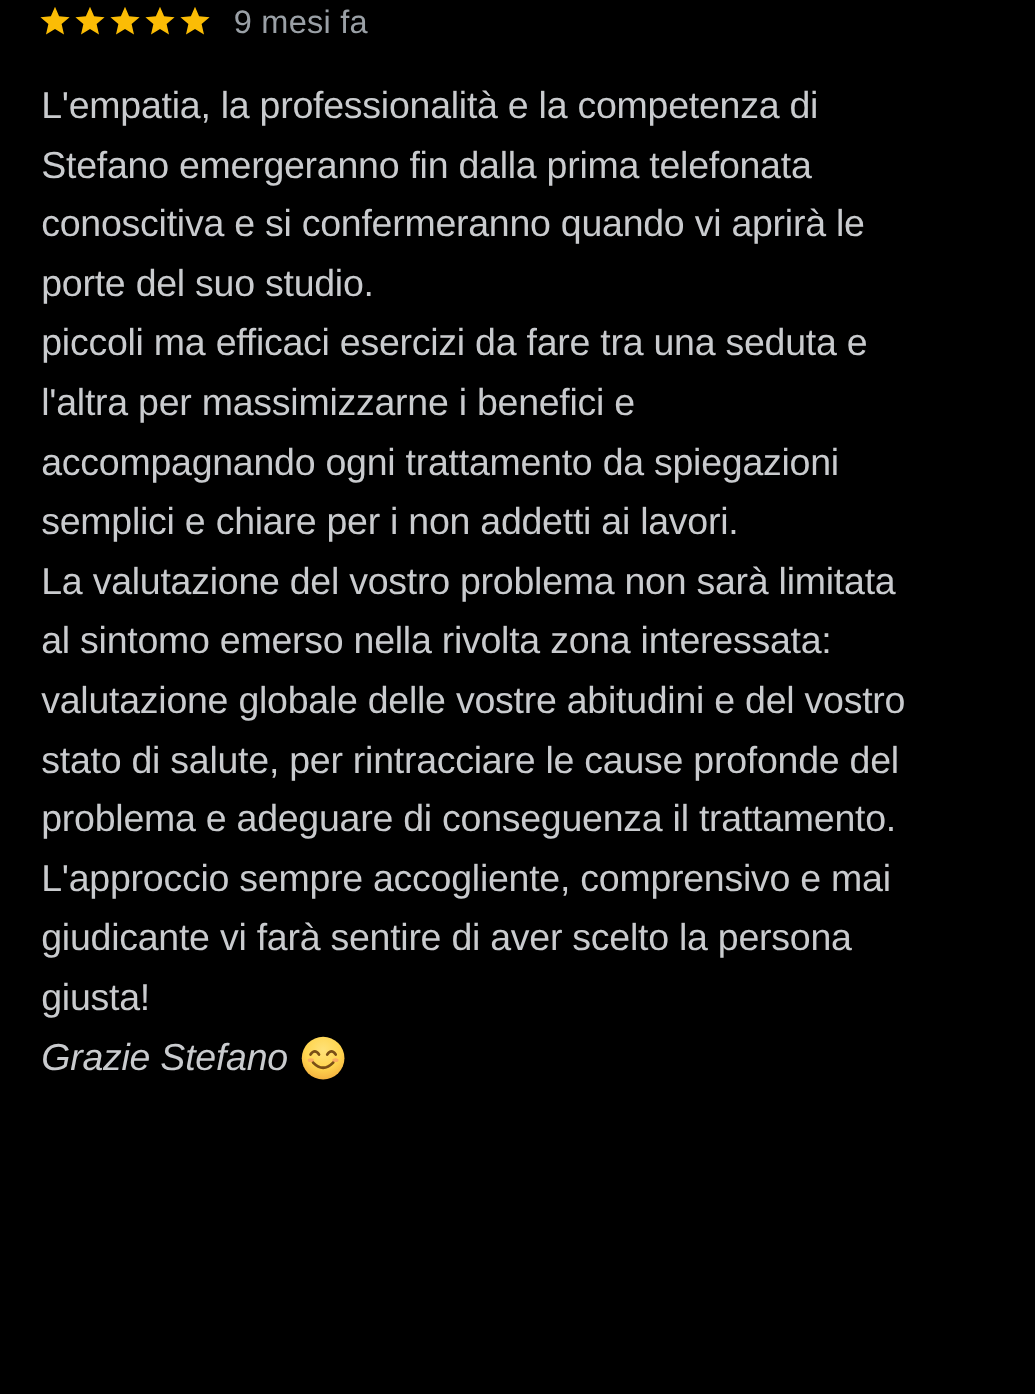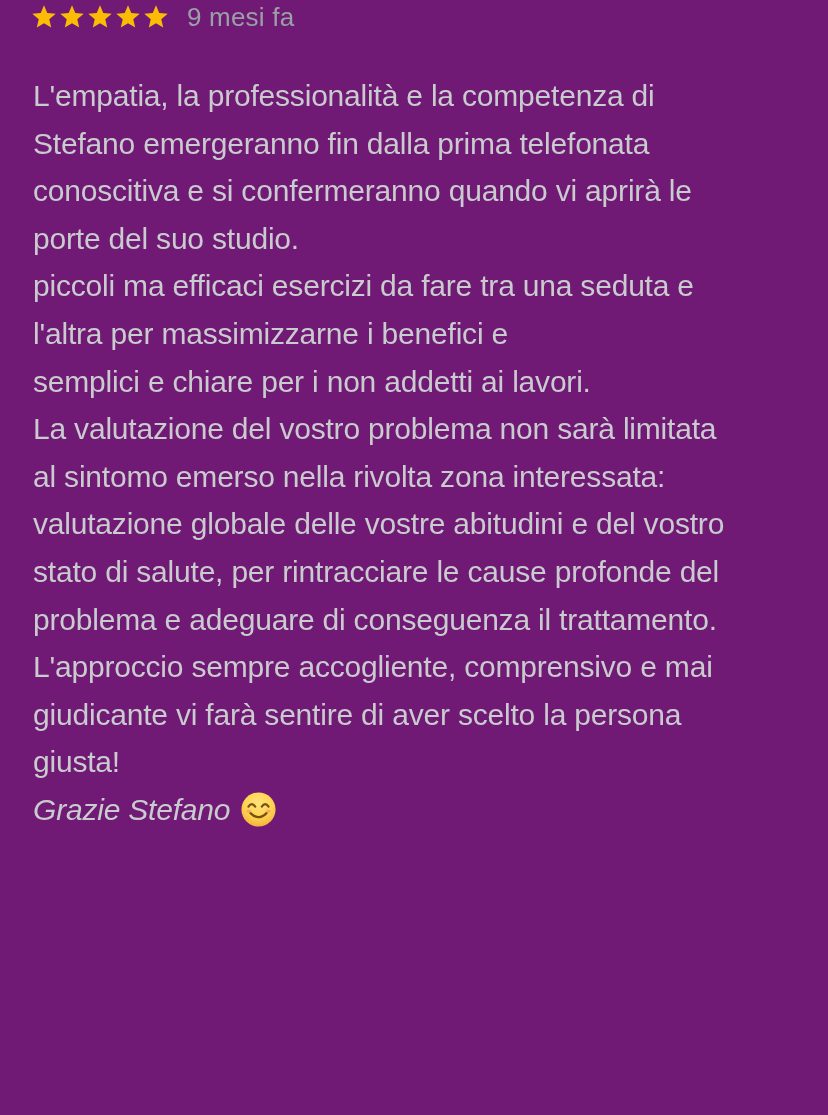--- a/index.html
+++ b/index.html
@@ -6,21 +6,21 @@
   html, body {
     width: 828px;
     height: 1115px;
     overflow: hidden;
     background: #1e1f20;
     font-family: "Liberation Sans", sans-serif;
   }
   .review-card {
     width: 828px;
     height: 1115px;
-    background: #701a75;
+    background: #000000;
     padding: 2px 28px 0 30px;
   }
   .rating-row {
     display: flex;
     align-items: center;
     height: 30px;
   }
   .stars {
     display: flex;
     align-items: center;
@@ -32,21 +32,21 @@
     display: block;
   }
   .time-ago {
     margin-left: 17px;
     font-size: 26px;
     color: #9aa0a6;
     letter-spacing: 0.2px;
     line-height: 30px;
   }
   .review-text {
-    margin-top: 40px;
+    margin-top: 29px;
     margin-left: 3px;
     color: #c9cbce;
     font-size: 30px;
     letter-spacing: -0.2px;
   }
   .review-text .line {
     height: 47.6px;
     line-height: 47.6px;
     white-space: nowrap;
   }
@@ -97,20 +97,21 @@
   </div>
 
   <div class="review-text">
     <div>
         <div class="line">L'empatia, la professionalità e la competenza di</div>
         <div class="line">Stefano emergeranno fin dalla prima telefonata</div>
         <div class="line">conoscitiva e si confermeranno quando vi aprirà le</div>
         <div class="line">porte del suo studio.</div>
         <div class="line">piccoli ma efficaci esercizi da fare tra una seduta e</div>
         <div class="line">l'altra per massimizzarne i benefici e</div>
+        <div class="line">accompagnando ogni trattamento da spiegazioni</div>
         <div class="line">semplici e chiare per i non addetti ai lavori.</div>
         <div class="line">La valutazione del vostro problema non sarà limitata</div>
         <div class="line">al sintomo emerso nella rivolta zona interessata:</div>
         <div class="line">valutazione globale delle vostre abitudini e del vostro</div>
         <div class="line">stato di salute, per rintracciare le cause profonde del</div>
         <div class="line">problema e adeguare di conseguenza il trattamento.</div>
         <div class="line">L'approccio sempre accogliente, comprensivo e mai</div>
         <div class="line">giudicante vi farà sentire di aver scelto la persona</div>
         <div class="line">giusta!</div>
       </div>

